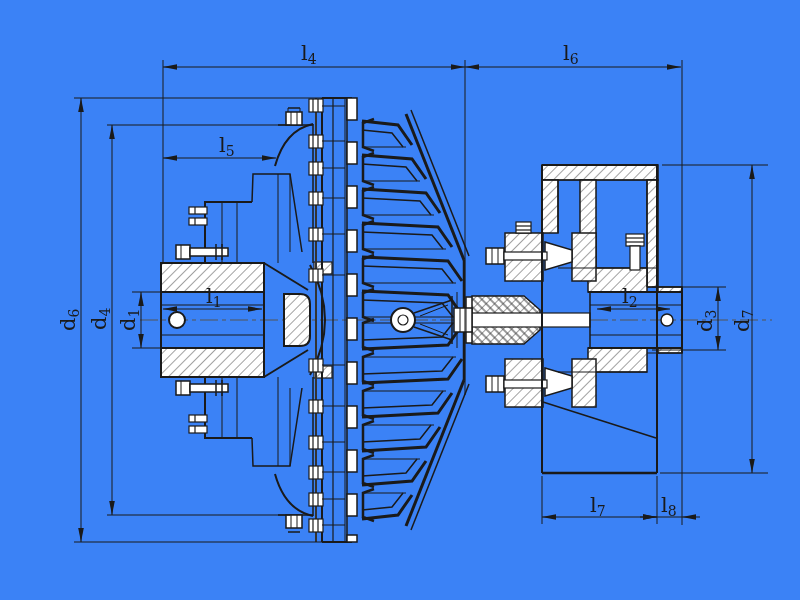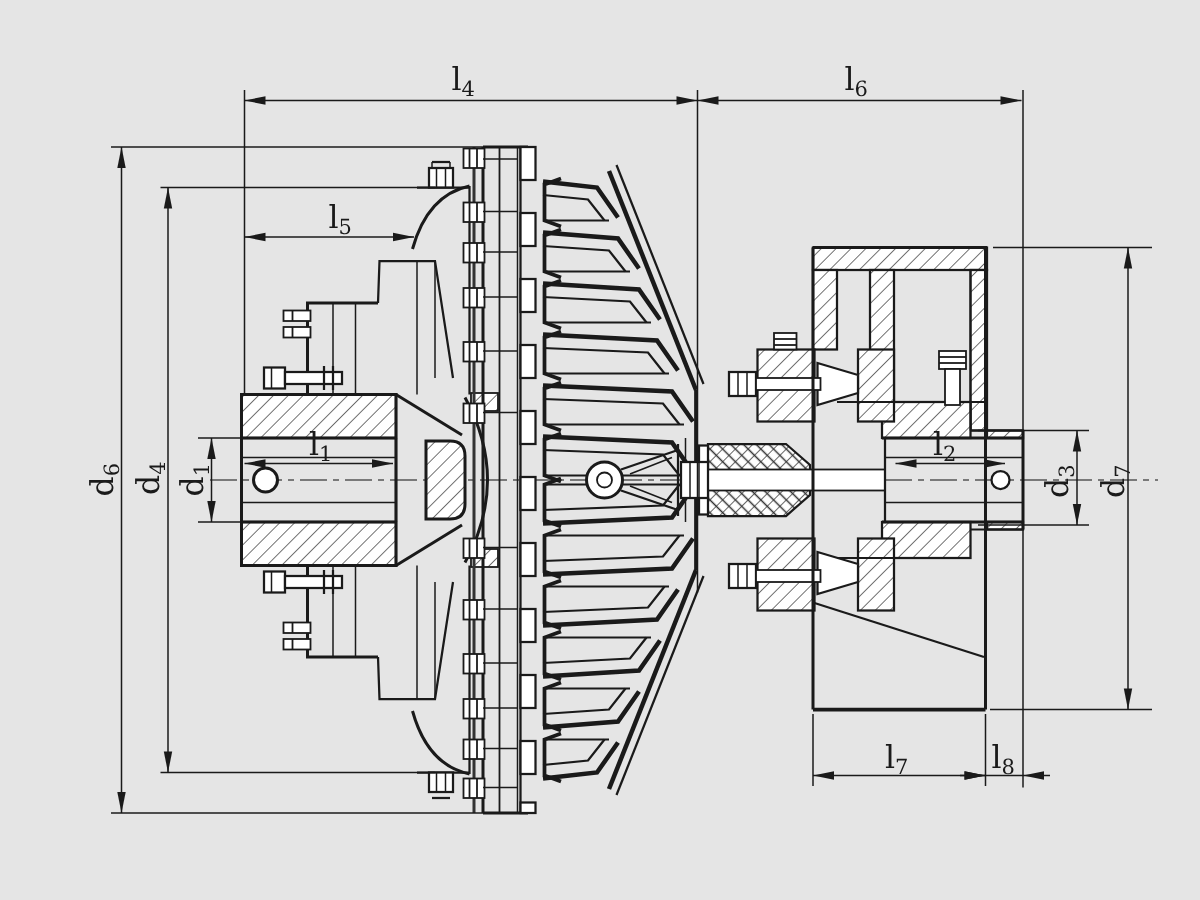--- a/index.html
+++ b/index.html
@@ -1,16 +1,16 @@
 <!DOCTYPE html>
 <html><head>
 <meta charset="utf-8">
 <style>
   html,body{margin:0;padding:0;background:#ffffff;}
-  .page{width:800px;height:600px;background:#e5e5e5;overflow:hidden;}
+  .page{width:800px;height:600px;background:#3b82f6;overflow:hidden;}
   svg{display:block;}
   text{font-family:"DejaVu Serif","Liberation Serif",serif;fill:#1a1a1a;}
   .dimlbl{font-size:21px;}
   .dimsub{font-size:14px;}
 </style>
 </head>
 <body>
 
 <div class="page">
 <svg width="800" height="600" viewBox="0 0 800 600">

